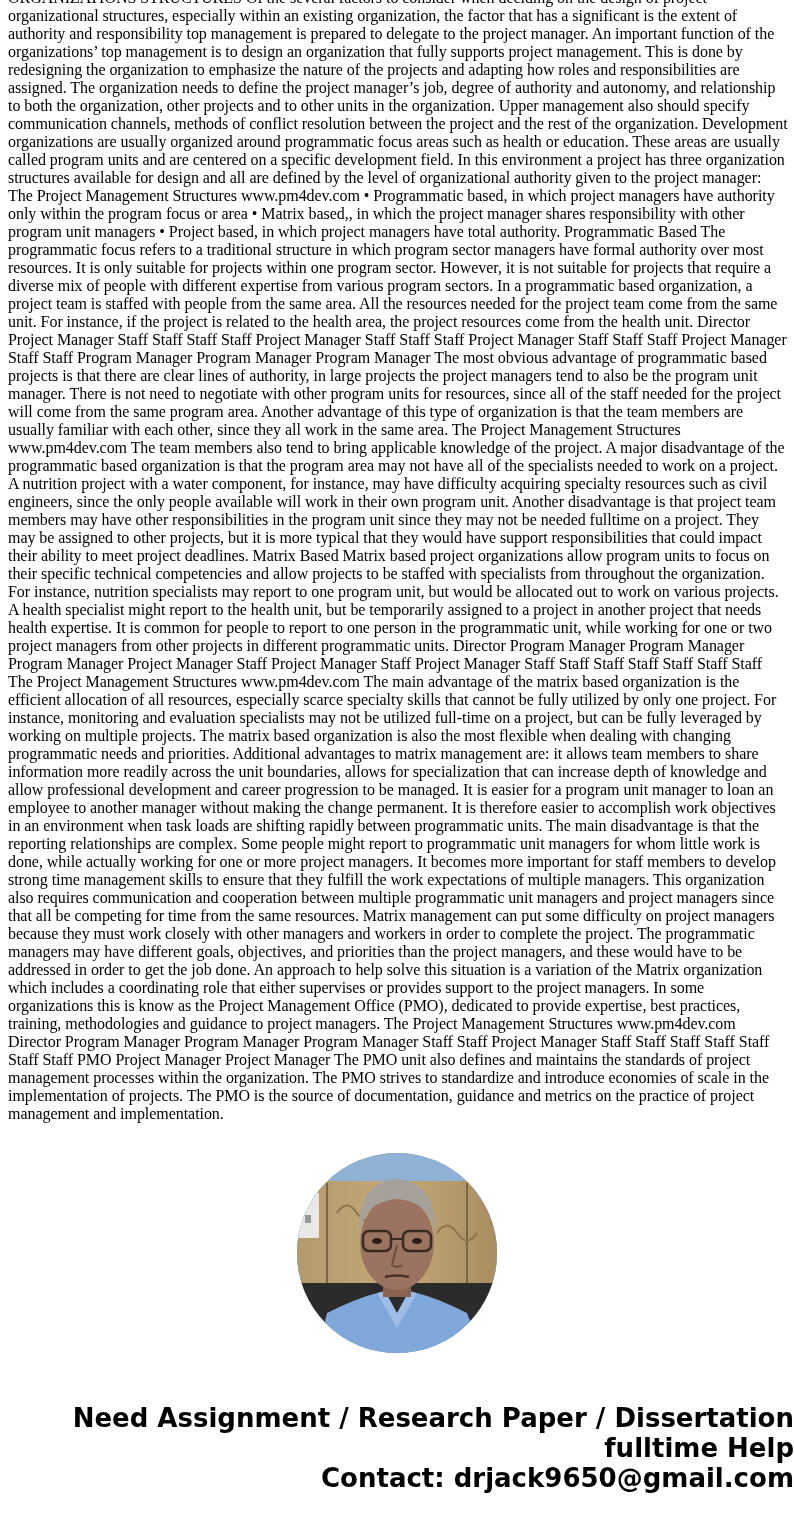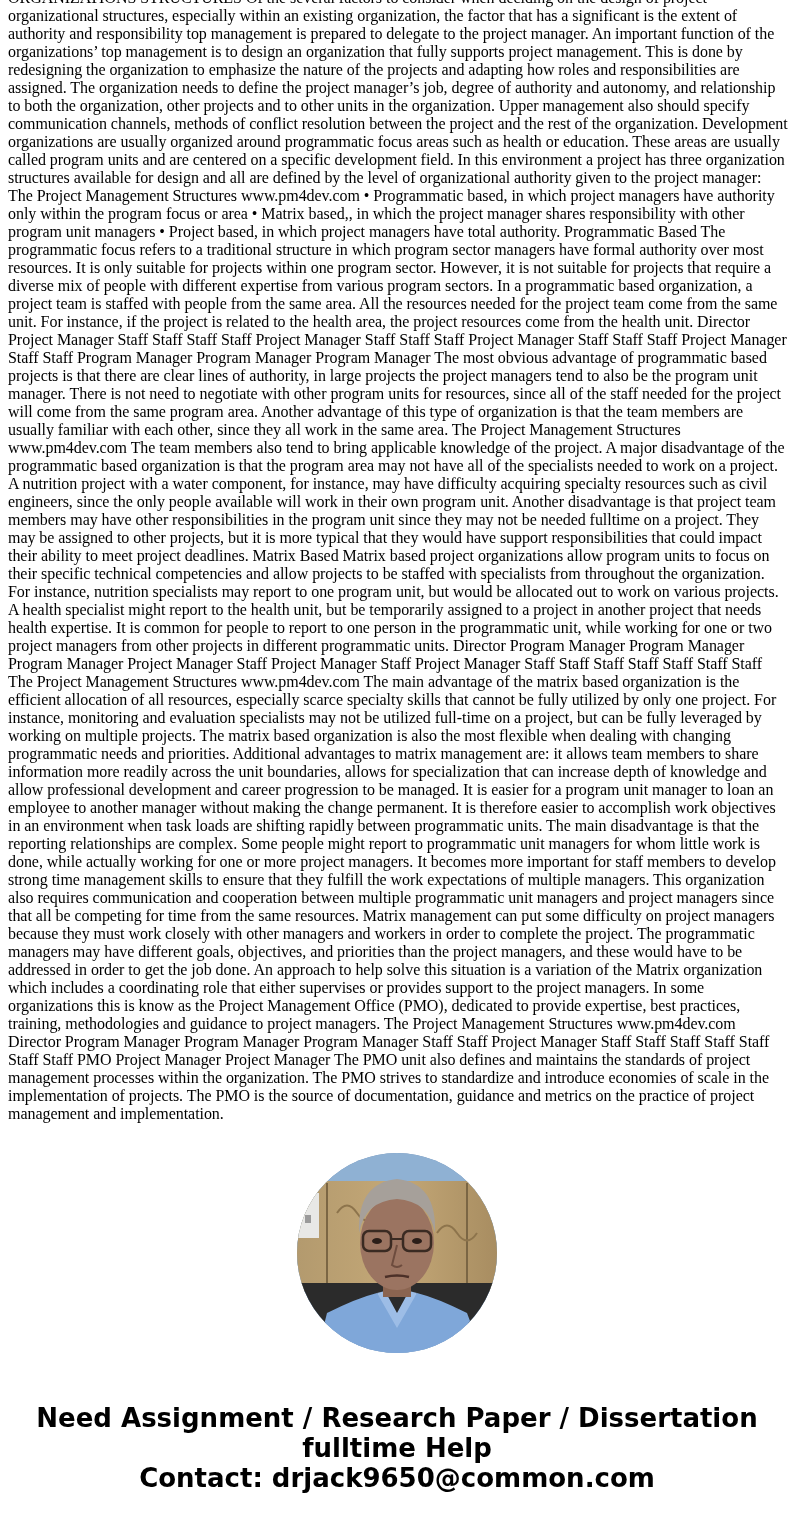--- a/index.html
+++ b/index.html
@@ -40,21 +40,21 @@
       position: absolute;
       left: 0;
       top: 1403px;
       width: 794px;
       text-align: center;
       font-family: "DejaVu Sans", "Liberation Sans", sans-serif;
       font-weight: bold;
       font-size: 26px;
       line-height: 30px;
     }
-    .cta div { margin: 0; }
+    .cta div { margin: 0; text-align: right; }
   </style>
 </head>
 <body>
 
 <p class="doc-text">ORGANIZATIONS STRUCTURES Of the several factors to consider when deciding on the design of project organizational structures, especially within an existing organization, the factor that has a significant is the extent of authority and responsibility top management is prepared to delegate to the project manager. An important function of the organizations’ top management is to design an organization that fully supports project management. This is done by redesigning the organization to emphasize the nature of the projects and adapting how roles and responsibilities are assigned. The organization needs to define the project manager’s job, degree of authority and autonomy, and relationship to both the organization, other projects and to other units in the organization. Upper management also should specify communication channels, methods of conflict resolution between the project and the rest of the organization. Development organizations are usually organized around programmatic focus areas such as health or education. These areas are usually called program units and are centered on a specific development field. In this environment a project has three organization structures available for design and all are defined by the level of organizational authority given to the project manager: The Project Management Structures www.pm4dev.com • Programmatic based, in which project managers have authority only within the program focus or area • Matrix based,, in which the project manager shares responsibility with other program unit managers • Project based, in which project managers have total authority. Programmatic Based The programmatic focus refers to a traditional structure in which program sector managers have formal authority over most resources. It is only suitable for projects within one program sector. However, it is not suitable for projects that require a diverse mix of people with different expertise from various program sectors. In a programmatic based organization, a project team is staffed with people from the same area. All the resources needed for the project team come from the same unit. For instance, if the project is related to the health area, the project resources come from the health unit. Director Project Manager Staff Staff Staff Staff Project Manager Staff Staff Staff Project Manager Staff Staff Staff Project Manager Staff Staff Program Manager Program Manager Program Manager The most obvious advantage of programmatic based projects is that there are clear lines of authority, in large projects the project managers tend to also be the program unit manager. There is not need to negotiate with other program units for resources, since all of the staff needed for the project will come from the same program area. Another advantage of this type of organization is that the team members are usually familiar with each other, since they all work in the same area. The Project Management Structures www.pm4dev.com The team members also tend to bring applicable knowledge of the project. A major disadvantage of the programmatic based organization is that the program area may not have all of the specialists needed to work on a project. A nutrition project with a water component, for instance, may have difficulty acquiring specialty resources such as civil engineers, since the only people available will work in their own program unit. Another disadvantage is that project team members may have other responsibilities in the program unit since they may not be needed fulltime on a project. They may be assigned to other projects, but it is more typical that they would have support responsibilities that could impact their ability to meet project deadlines. Matrix Based Matrix based project organizations allow program units to focus on their specific technical competencies and allow projects to be staffed with specialists from throughout the organization. For instance, nutrition specialists may report to one program unit, but would be allocated out to work on various projects. A health specialist might report to the health unit, but be temporarily assigned to a project in another project that needs health expertise. It is common for people to report to one person in the programmatic unit, while working for one or two project managers from other projects in different programmatic units. Director Program Manager Program Manager Program Manager Project Manager Staff Project Manager Staff Project Manager Staff Staff Staff Staff Staff Staff Staff The Project Management Structures www.pm4dev.com The main advantage of the matrix based organization is the efficient allocation of all resources, especially scarce specialty skills that cannot be fully utilized by only one project. For instance, monitoring and evaluation specialists may not be utilized full-time on a project, but can be fully leveraged by working on multiple projects. The matrix based organization is also the most flexible when dealing with changing programmatic needs and priorities. Additional advantages to matrix management are: it allows team members to share information more readily across the unit boundaries, allows for specialization that can increase depth of knowledge and allow professional development and career progression to be managed. It is easier for a program unit manager to loan an employee to another manager without making the change permanent. It is therefore easier to accomplish work objectives in an environment when task loads are shifting rapidly between programmatic units. The main disadvantage is that the reporting relationships are complex. Some people might report to programmatic unit managers for whom little work is done, while actually working for one or more project managers. It becomes more important for staff members to develop strong time management skills to ensure that they fulfill the work expectations of multiple managers. This organization also requires communication and cooperation between multiple programmatic unit managers and project managers since that all be competing for time from the same resources. Matrix management can put some difficulty on project managers because they must work closely with other managers and workers in order to complete the project. The programmatic managers may have different goals, objectives, and priorities than the project managers, and these would have to be addressed in order to get the job done. An approach to help solve this situation is a variation of the Matrix organization which includes a coordinating role that either supervises or provides support to the project managers. In some organizations this is know as the Project Management Office (PMO), dedicated to provide expertise, best practices, training, methodologies and guidance to project managers. The Project Management Structures www.pm4dev.com Director Program Manager Program Manager Program Manager Staff Staff Project Manager Staff Staff Staff Staff Staff Staff Staff PMO Project Manager Project Manager The PMO unit also defines and maintains the standards of project management processes within the organization. The PMO strives to standardize and introduce economies of scale in the implementation of projects. The PMO is the source of documentation, guidance and metrics on the practice of project management and implementation.</p>
 
 <div class="avatar-wrap">
   <svg width="200" height="200" viewBox="0 0 200 200">
     <defs>
       <linearGradient id="wallg" x1="0" y1="0" x2="1" y2="0">
@@ -93,14 +93,14 @@
     <ellipse cx="120" cy="88" rx="5" ry="3" fill="#2a1d18"></ellipse>
 
     <path d="M100 92 L95 112 Q100 116 105 112" stroke="#6d4c3e" fill="none" stroke-width="2"></path>
     <path d="M88 124 Q100 121 112 124" stroke="#4c3028" fill="none" stroke-width="2.5"></path>
   </svg>
 </div>
 
 <div class="cta">
   <div>Need Assignment / Research Paper / Dissertation</div>
   <div>fulltime Help</div>
-  <div>Contact: drjack9650@common.com</div>
+  <div>Contact: drjack9650@gmail.com</div>
 </div>
 
 </body></html>

